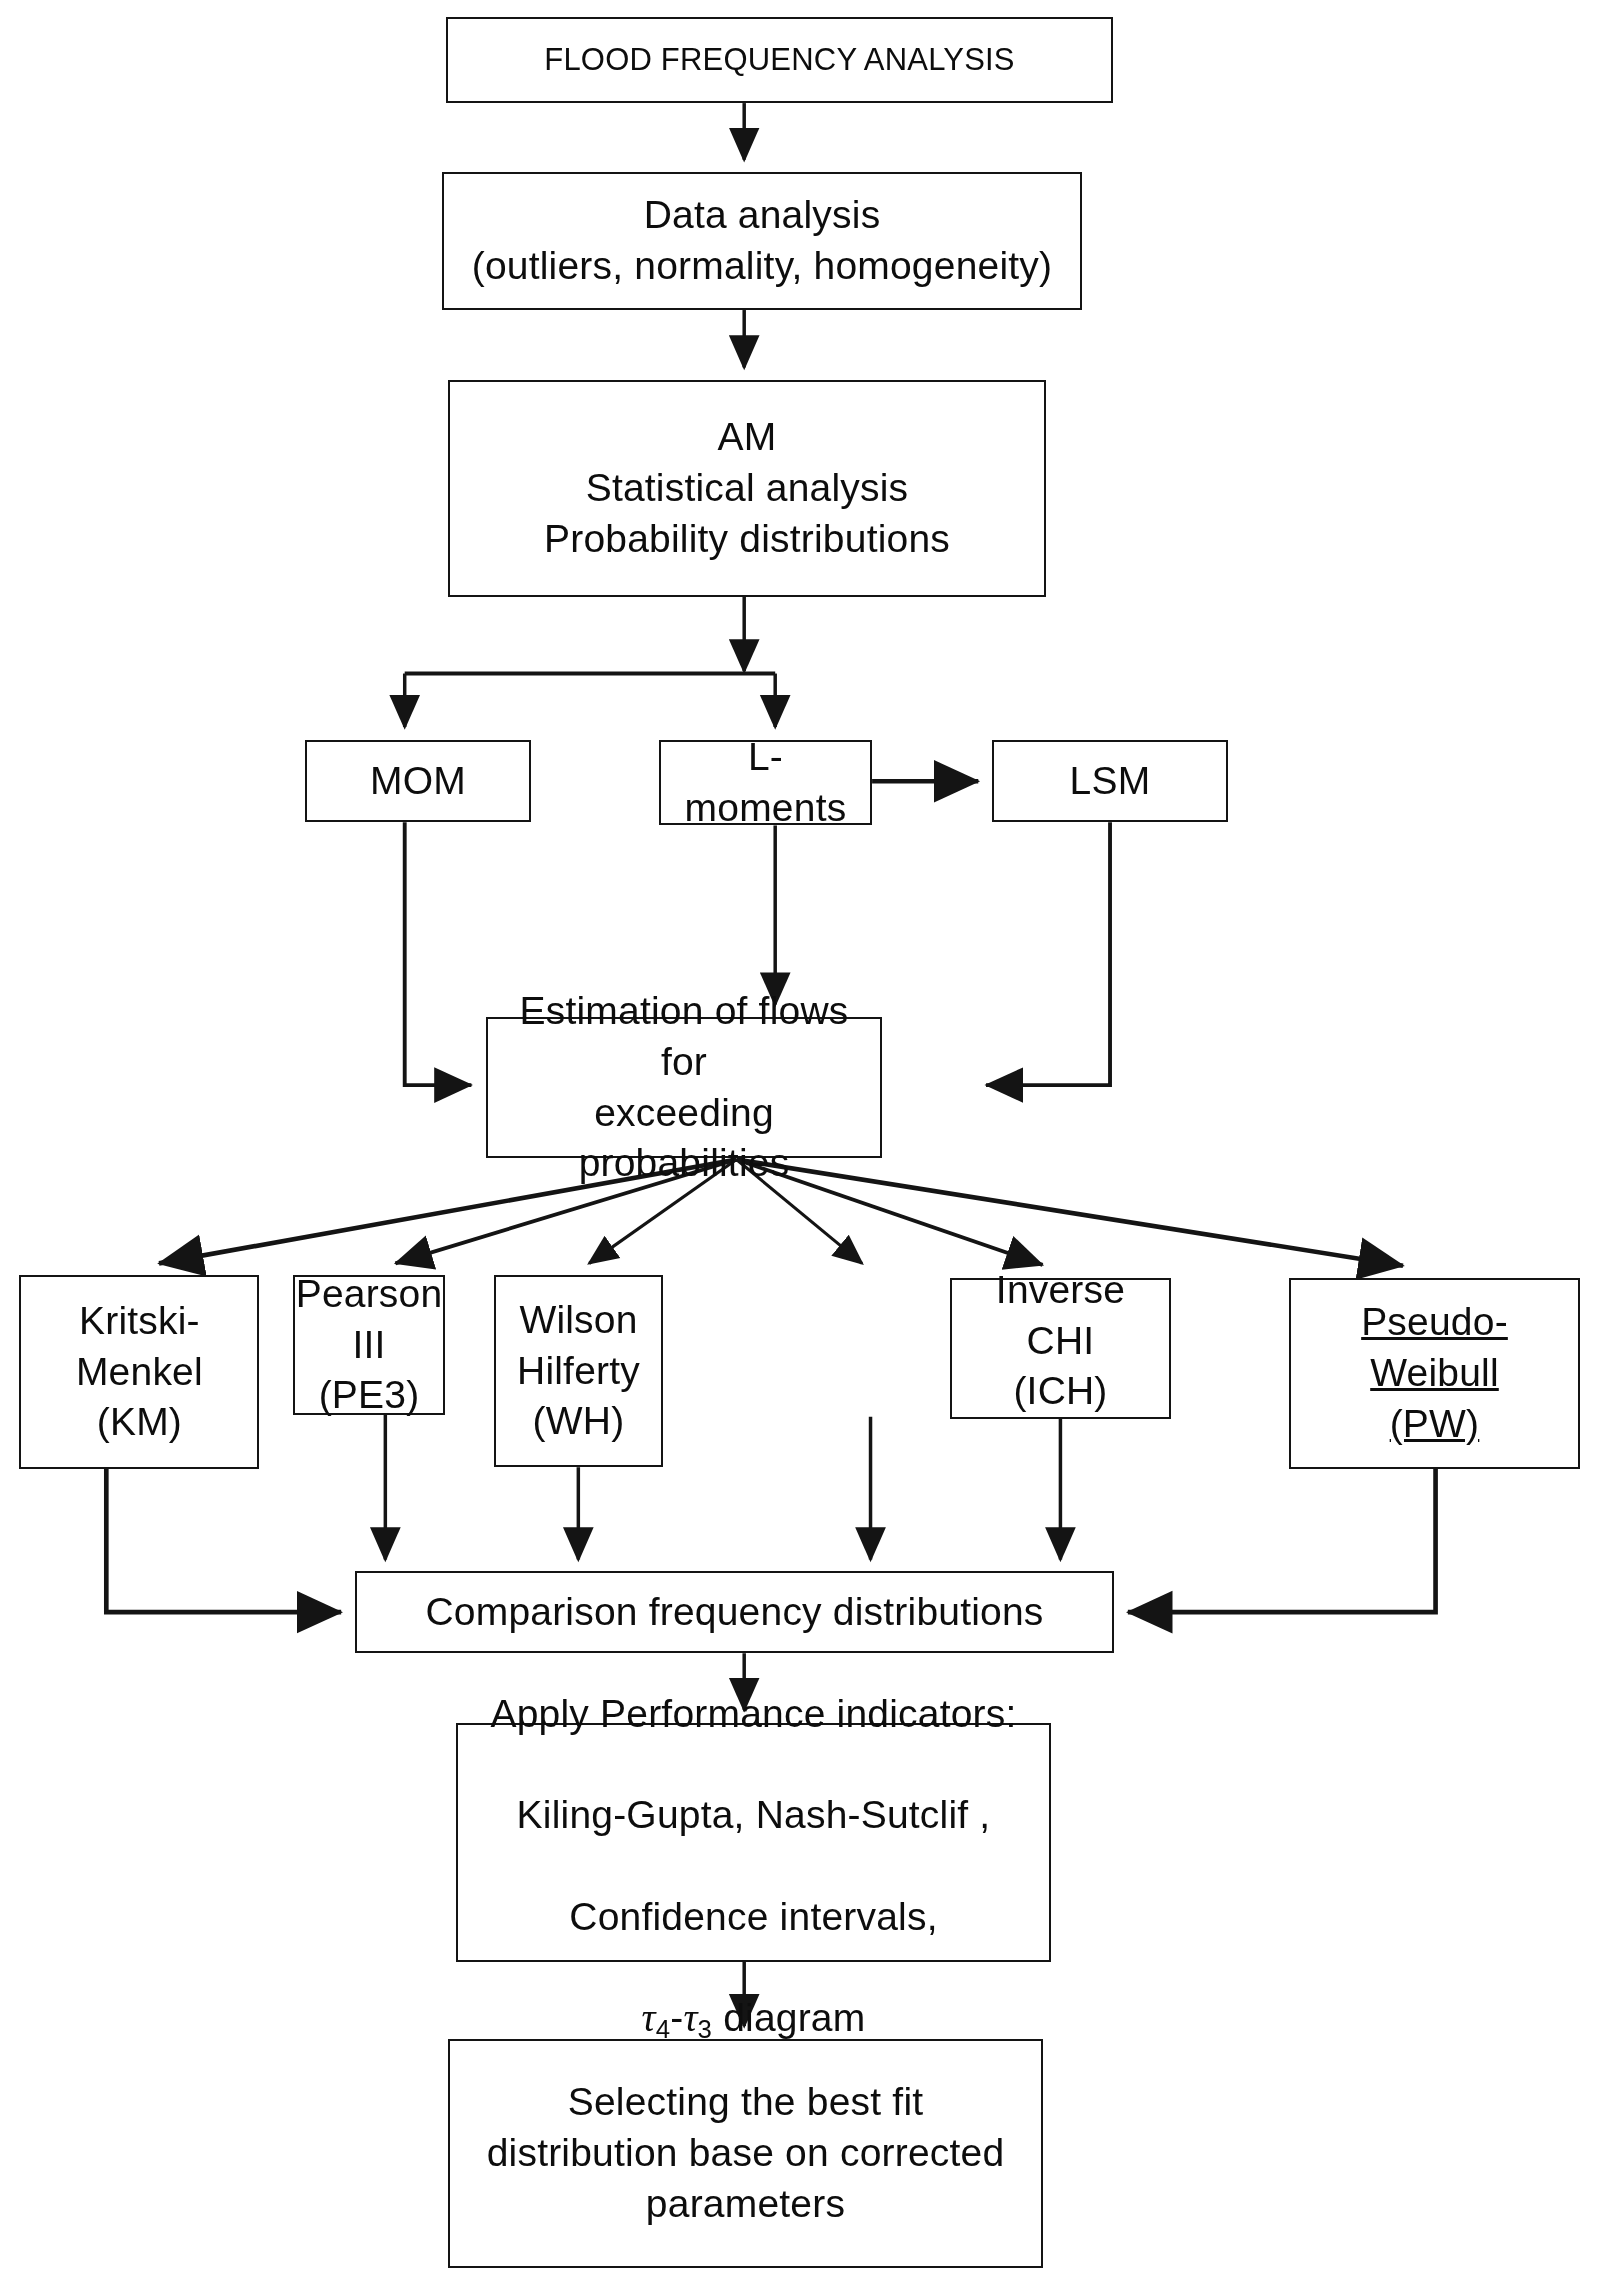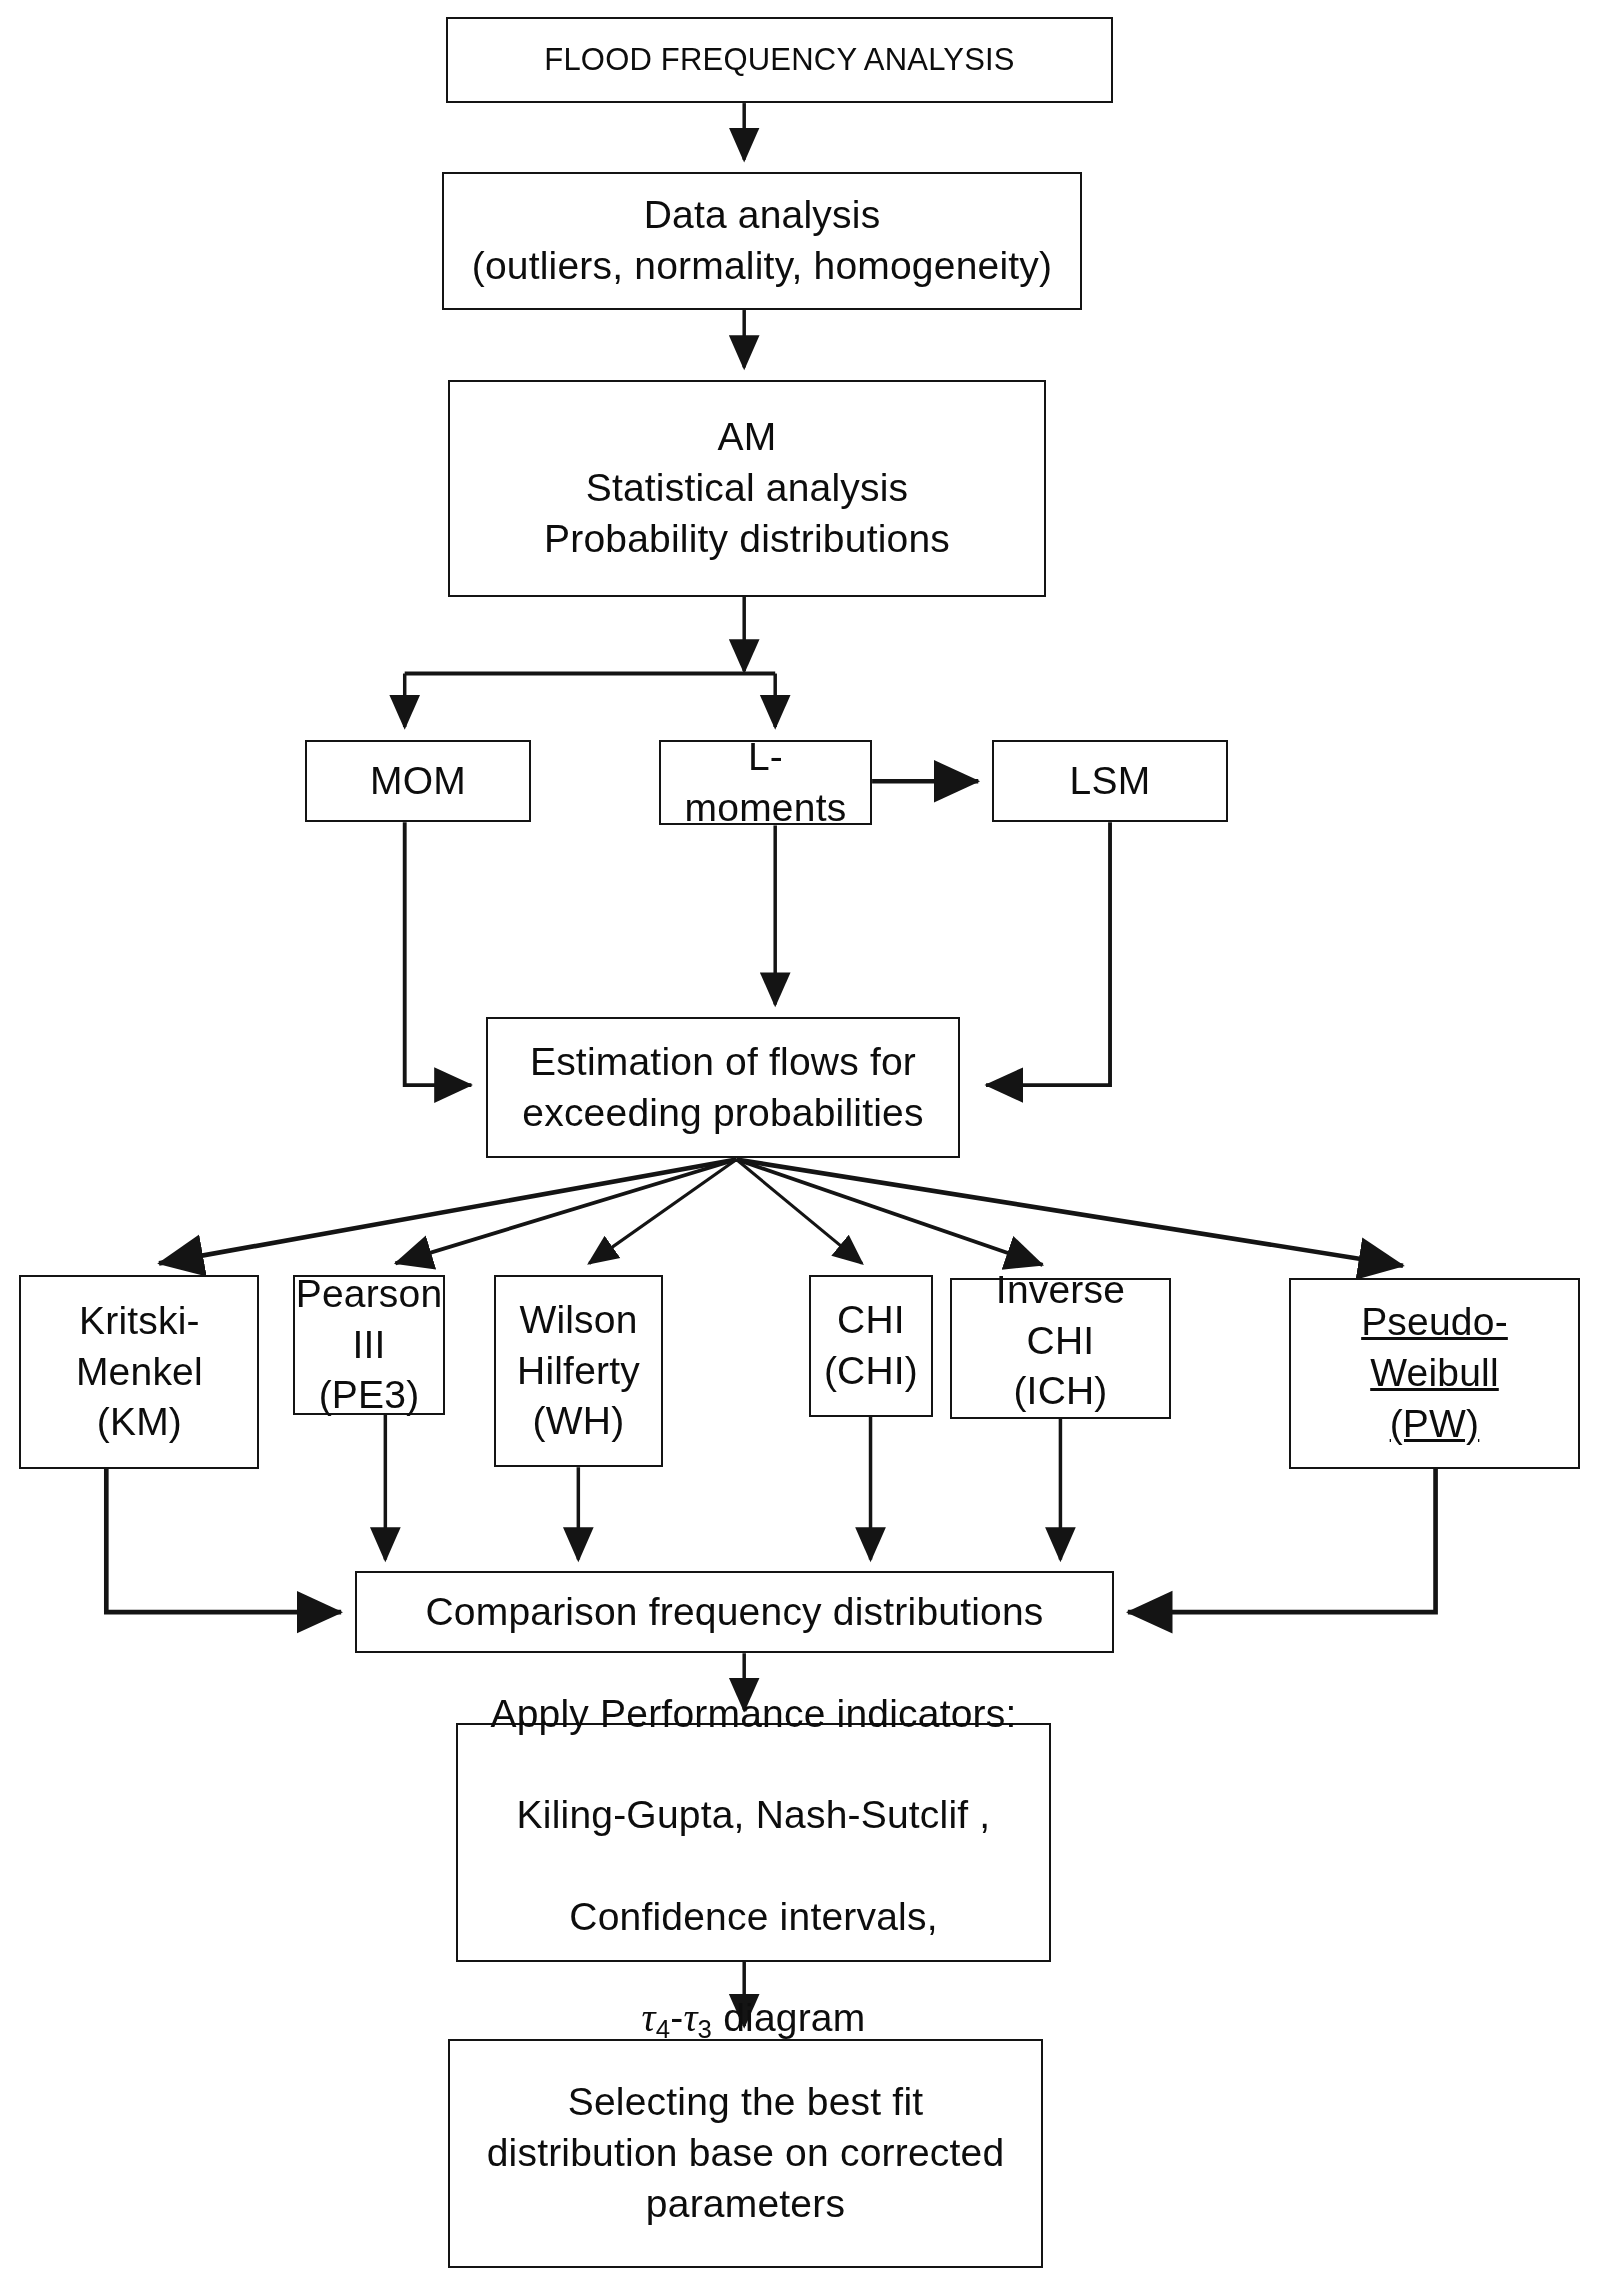--- a/index.html
+++ b/index.html
@@ -11,21 +11,21 @@
         display:flex;align-items:center;justify-content:center;text-align:center;
         line-height:1.30;font-size:39px;letter-spacing:0.2px;z-index:3;}
   .node .txt{display:block;padding:0 6.2px;white-space:pre-line;}
   
   #n-title   {left:446px; top:17px;   width:667px; height:86px; font-size:31px;}
   #n-data    {left:442px; top:172px;  width:640px; height:138px;}
   #n-am      {left:448px; top:380px;  width:598px; height:217px;}
   #n-mom     {left:305px; top:740px;  width:226px; height:82px;}
   #n-lmom    {left:659px; top:740px;  width:213px; height:85px;}
   #n-lsm     {left:992px;top:740px;  width:236px; height:82px;}
-  #n-est     {left:486px; top:1017px; width:474px; height:141px;}
+  #n-est     {left:486px; top:1017px; width:396px; height:141px;}
   #n-km      {left:19.4px;  top:1275px; width:240px; height:194px;}
   #n-pe3     {left:293px; top:1275px; width:152px; height:140px;}
   #n-wh      {left:494px; top:1275px; width:169px; height:192px;}
   #n-chi     {left:809px;top:1275px; width:124px; height:142px;}
   #n-ich     {left:950px;top:1278px; width:221px; height:141px;align-items:flex-end;}
   #n-pw      {left:1289px;top:1278px; width:291px; height:191px;text-decoration:underline;}
   #n-cmp     {left:355px; top:1571px; width:759px; height:82px;}
   #n-perf    {left:448px; top:1723px; width:595px; height:239px;margin-left:8px;}
   #n-best    {left:448px; top:2039px; width:595px; height:229px;}
   .sub{font-size:0.66em;vertical-align:-0.28em;}
@@ -134,24 +134,20 @@
     <span class="txt">Pearson III
 (PE3)</span>
   </div>
 
   <div class="node" id="n-wh">
     <span class="txt">Wilson
 Hilferty
 (WH)</span>
   </div>
 
-  <div class="node" id="n-chi">
-    <span class="txt">CHI
-(CHI)</span>
-  </div>
 
   <div class="node" id="n-ich">
     <span class="txt">Inverse CHI
 (ICH)</span>
   </div>
 
   <div class="node" id="n-pw">
     <span class="txt">Pseudo-
 Weibull
 (PW)</span>

